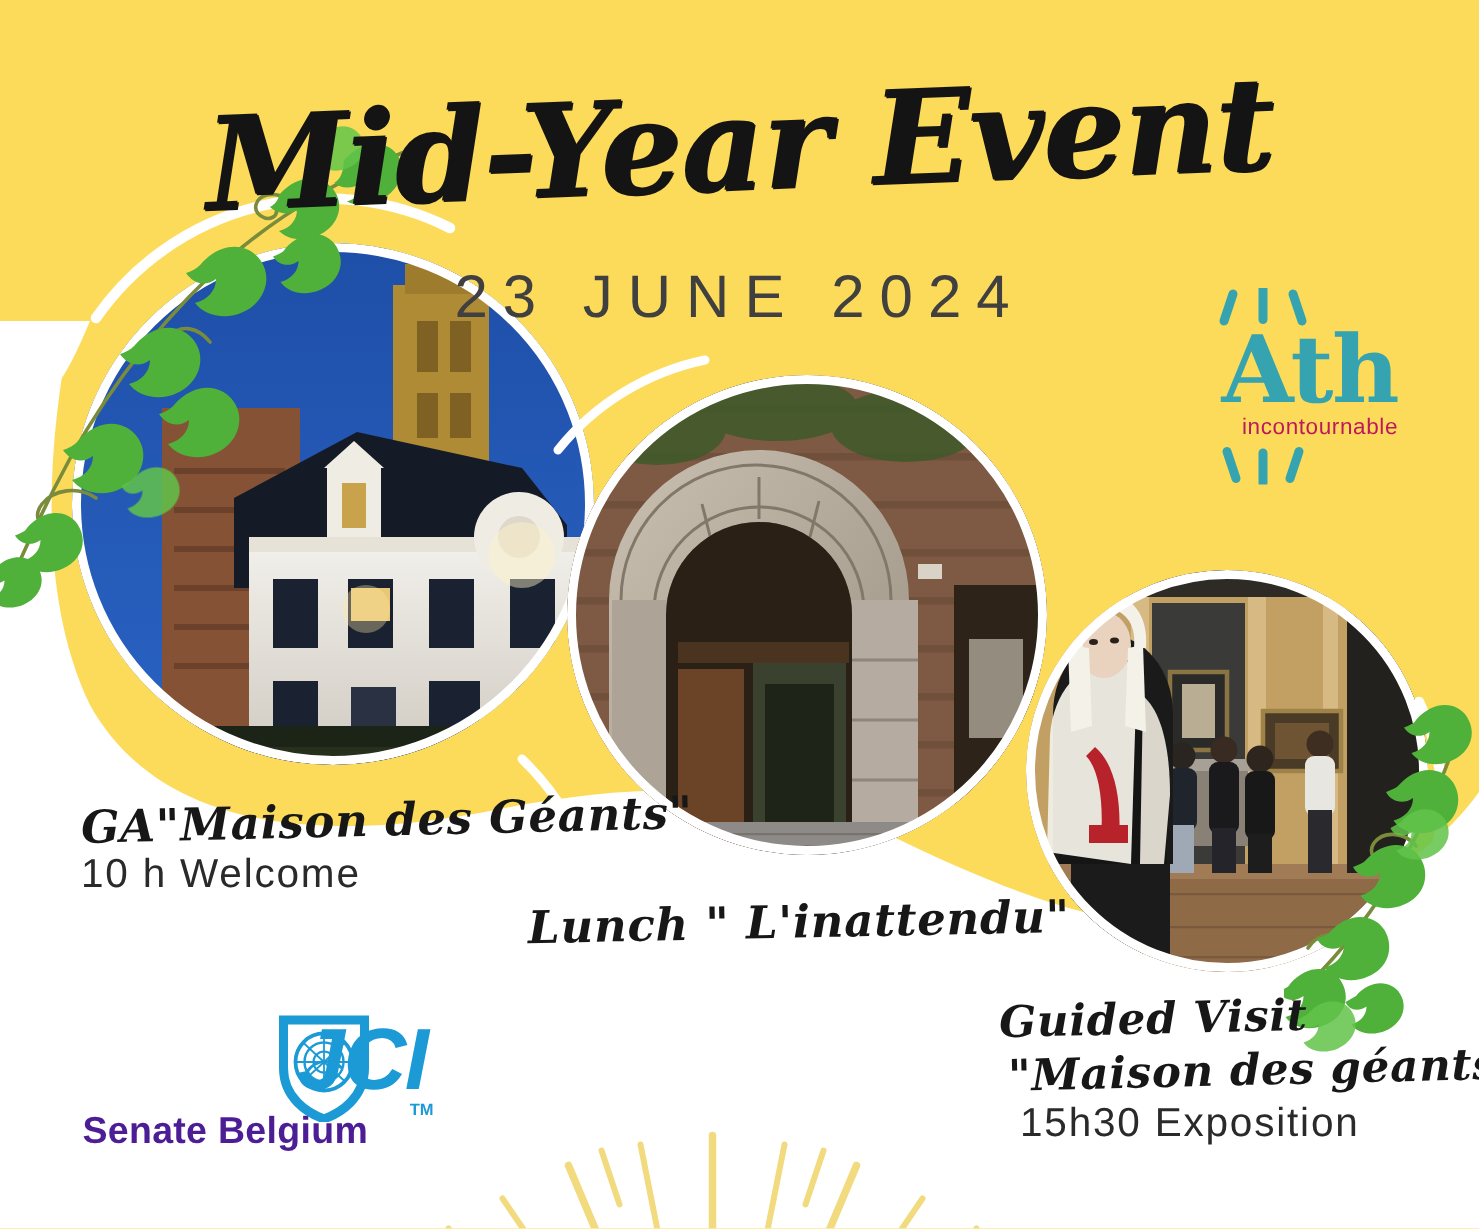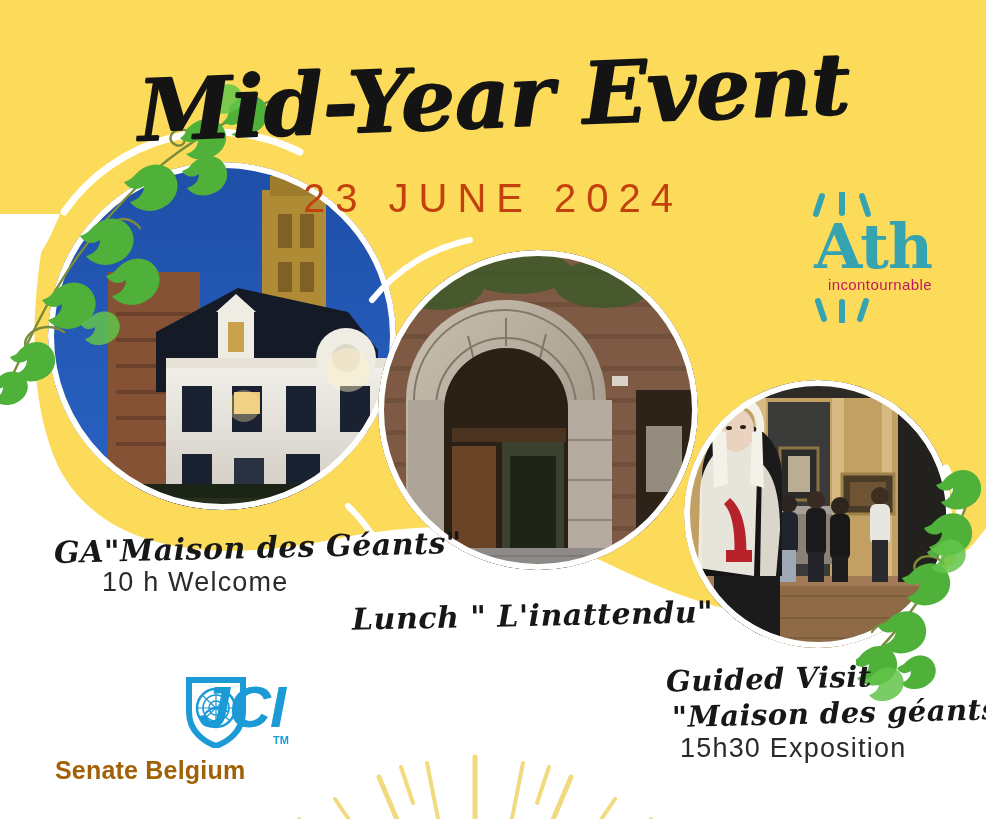--- a/index.html
+++ b/index.html
@@ -45,39 +45,38 @@
     text-shadow:1px 1px 0 #141414;
     z-index:14;
   }
   .date{
     position:absolute;left:0;right:0;top:176px;
     text-align:center;
     font-family:"Liberation Sans", sans-serif;
     font-weight:300;
     font-size:40px;
     letter-spacing:10px;
-    color:#c2410c;
+    color:#404040;
     z-index:14;
   }
 
   .script{
     font-family:"DejaVu Serif", serif;
     font-style:italic;
     font-weight:700;
     color:#171717;
     letter-spacing:0.5px;
     white-space:nowrap;
   }
   .plain{
     font-family:"Liberation Sans", sans-serif;
     font-weight:400;
     color:#2a2a2a;
     letter-spacing:1.2px;
     white-space:nowrap;
-    margin-left:48px;
   }
 
   #blk-ga{position:absolute;left:54px;top:530px;z-index:13;}
   #blk-ga .script{font-size:30px;transform:rotate(-1.4deg);display:inline-block;}
   #blk-ga .plain{font-size:27px;line-height:1.32;}
 
   #blk-lunch{position:absolute;left:352px;top:598px;z-index:13;}
   #blk-lunch .script{font-size:30px;transform:rotate(-1.2deg);display:inline-block;}
   #blk-lunch .plain{font-size:27px;line-height:1.32;}
 
@@ -109,21 +108,21 @@
   #jci-logo{position:absolute;left:55px;top:678px;width:230px;height:104px;z-index:13;}
   #jci-logo .jci-word{
     font-family:"Liberation Sans", sans-serif;
     font-style:italic;font-weight:700;
     font-size:58px;line-height:1;
     color:#1B9AD6;letter-spacing:-1px;text-align:right;
   }
   #jci-logo .jci-sub{
     font-family:"Liberation Sans", sans-serif;
     font-weight:700;font-size:25px;
-    color:#a16207;letter-spacing:0.2px;margin-top:20px;
+    color:#4c1d95;letter-spacing:0.2px;margin-top:4px;
   }
   #jci-logo .tm{
     position:absolute;right:-4px;top:56px;
     font-family:"Liberation Sans", sans-serif;
     font-size:11px;color:#1B9AD6;font-weight:700;text-align:center;
   }
   #jci-shield{position:absolute;left:130px;top:-2px;width:62px;height:72px;}
 
   
   .ivy{position:absolute;pointer-events:none;}

